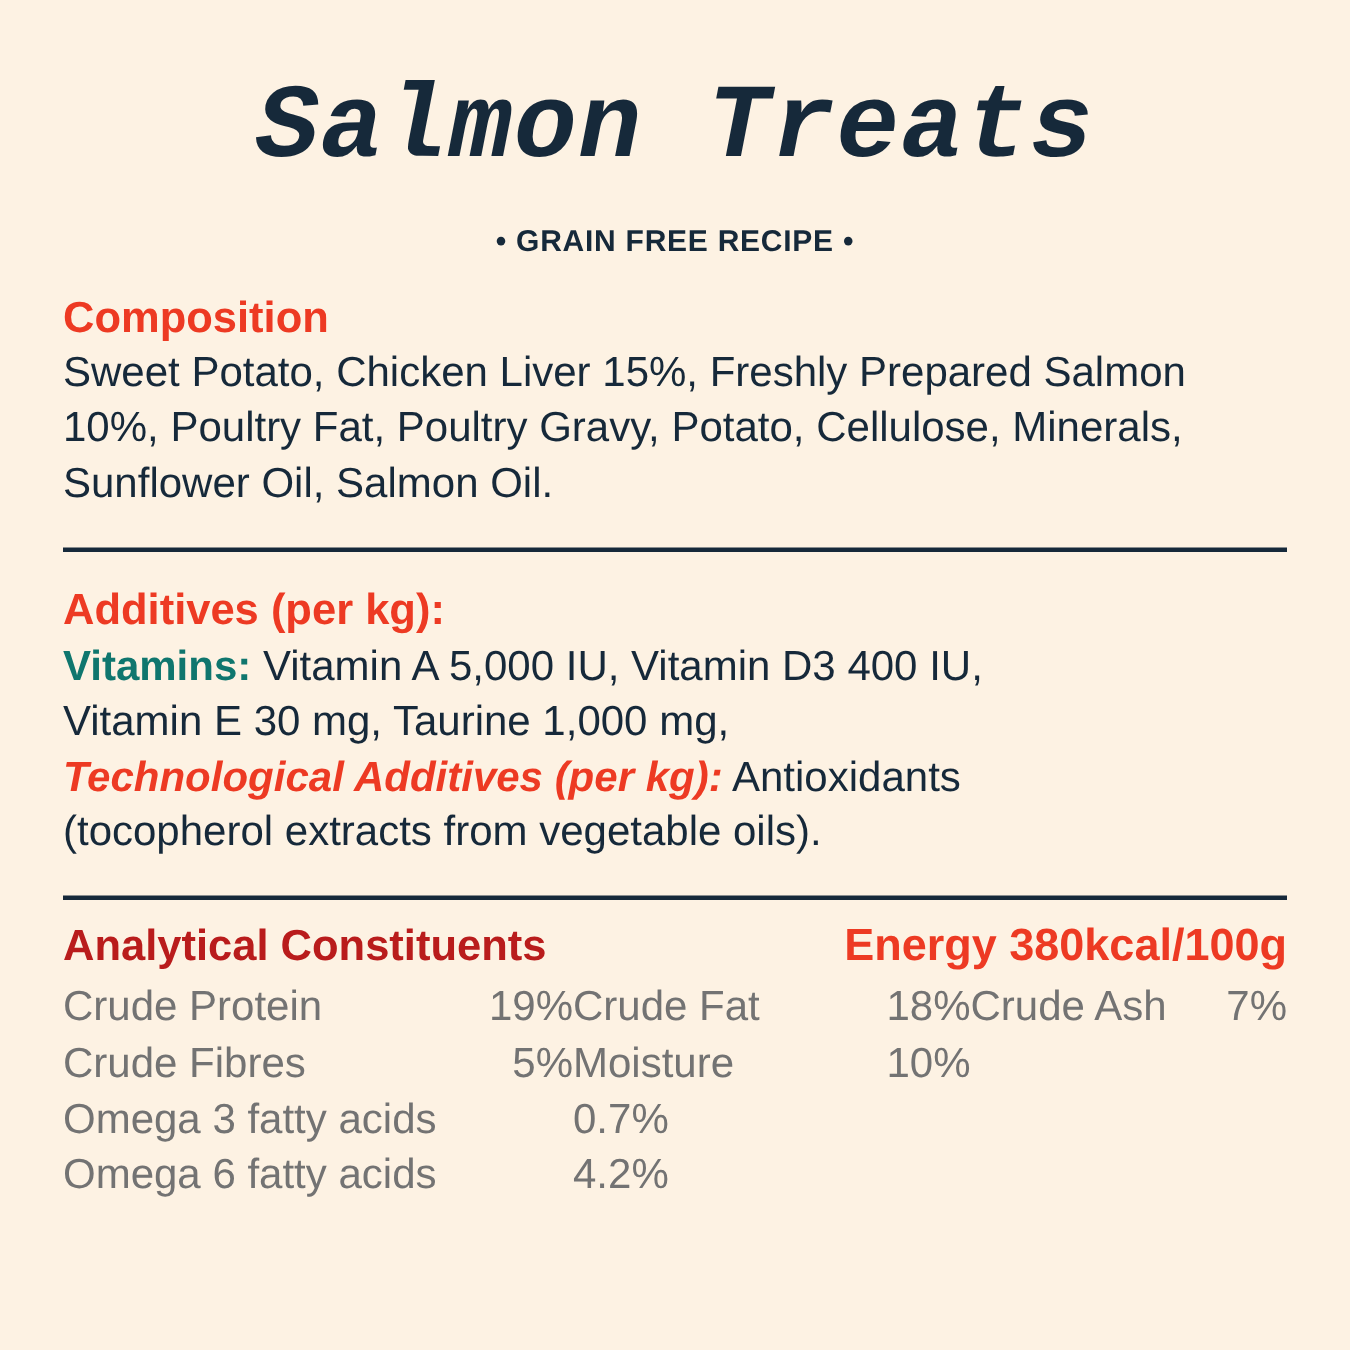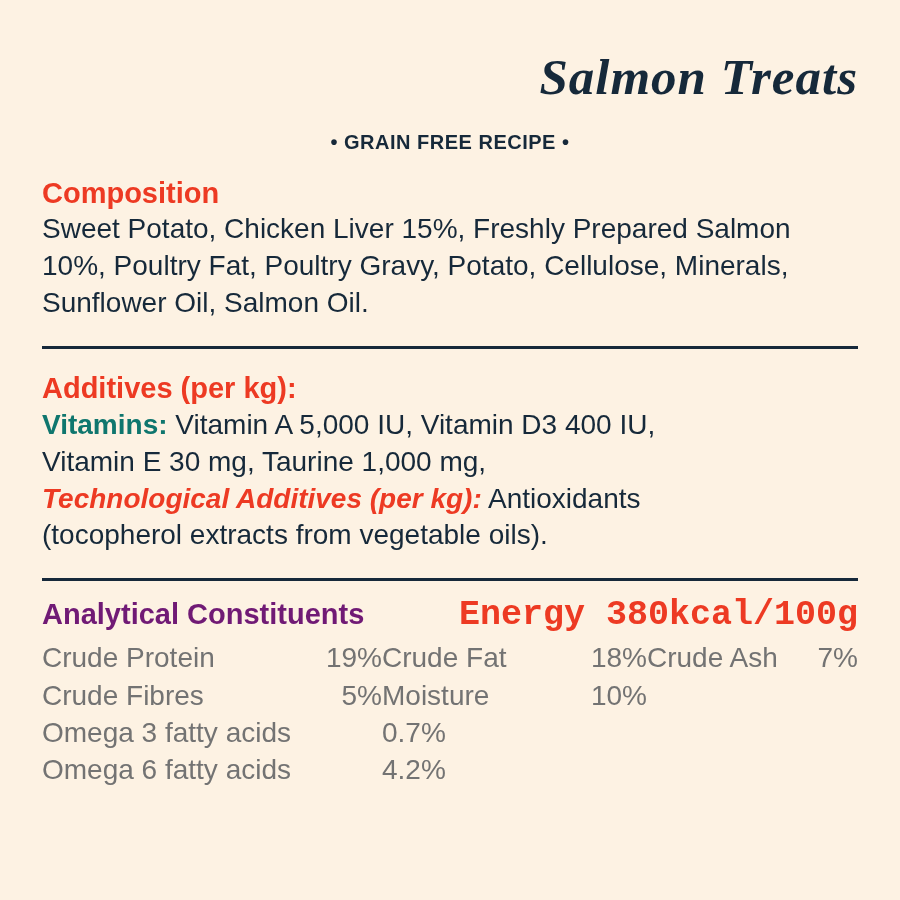--- a/index.html
+++ b/index.html
@@ -18,26 +18,26 @@
   .label-panel {
     position: relative;
     width: 900px;
     height: 900px;
     box-sizing: border-box;
     padding: 0 42px;
   }
 
   
   .product-title {
-    text-align: right;
-    color: #16293A;
-    font-family: Liberation Serif, serif;
+    text-align: center;
+    color: #16293A;
+    font-family: Liberation Mono, monospace;
     font-style: italic;
     font-weight: 700;
-    font-size: 51px;
+    font-size: 70px;
     line-height: 1;
     letter-spacing: 1px;
     padding-top: 52px;
     margin: 0;
     white-space: nowrap;
   }
 
   .recipe-subtitle {
     text-align: center;
     color: #16293A;
@@ -91,32 +91,31 @@
 
   .rule-gap-top { margin-top: 24px; }
 
   
   .analysis-head {
     display: flex;
     align-items: baseline;
     padding-top: 14px;
   }
   .analysis-head .ac-title {
-    color: #701a75;
+    color: #b91c1c;
     font-weight: 700;
     font-size: 29px;
     white-space: nowrap;
   }
   .analysis-head .ac-energy {
     color: #ED3A23;
     font-weight: 700;
-    font-size: 35px;
+    font-size: 30px;
     white-space: nowrap;
     margin-left: auto;
-    font-family: Liberation Mono, monospace;
   }
 
   table.analysis {
     border-collapse: collapse;
     margin-top: 4px;
     width: 816px;
     table-layout: fixed;
   }
   table.analysis td {
     font-size: 28px;

